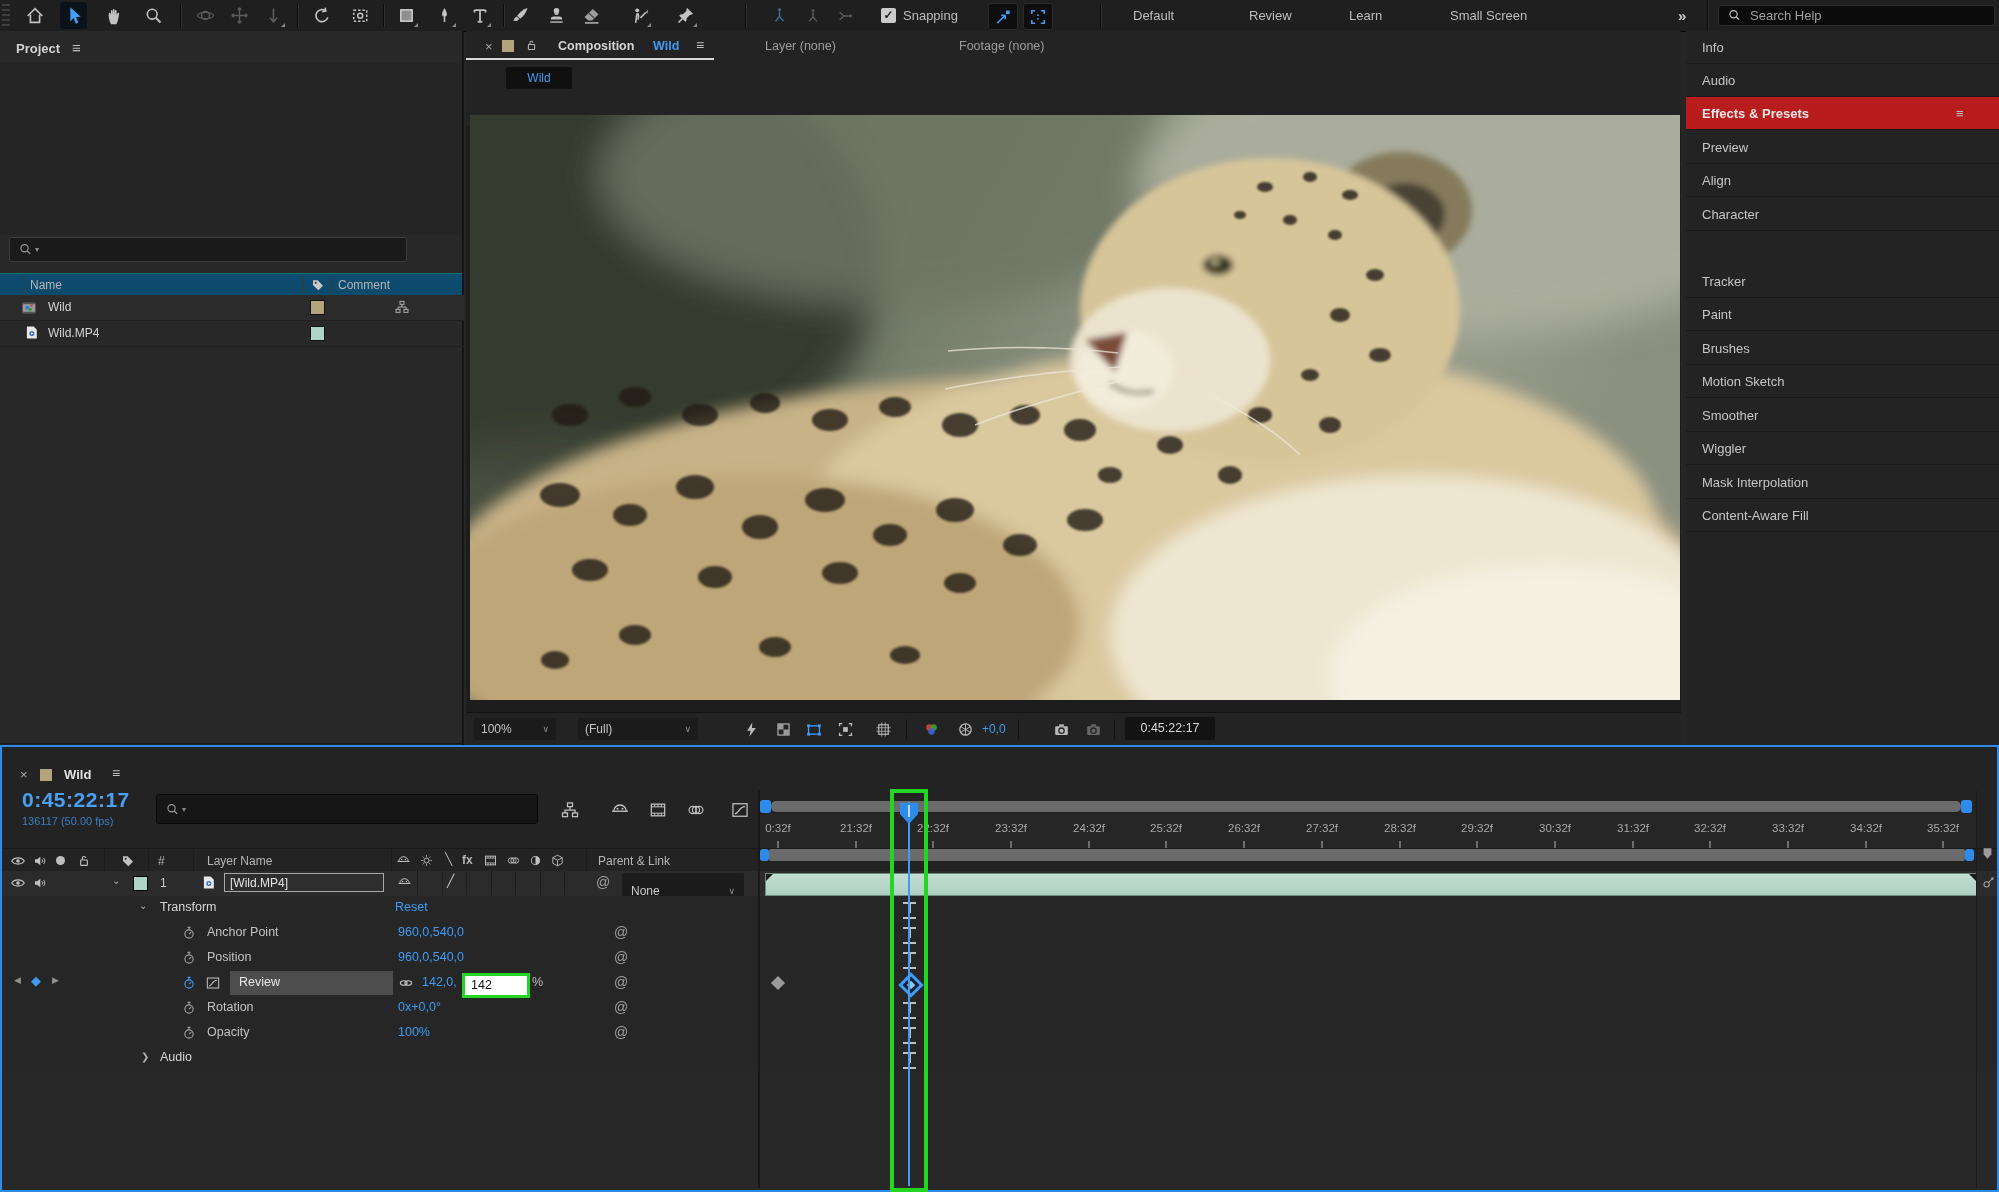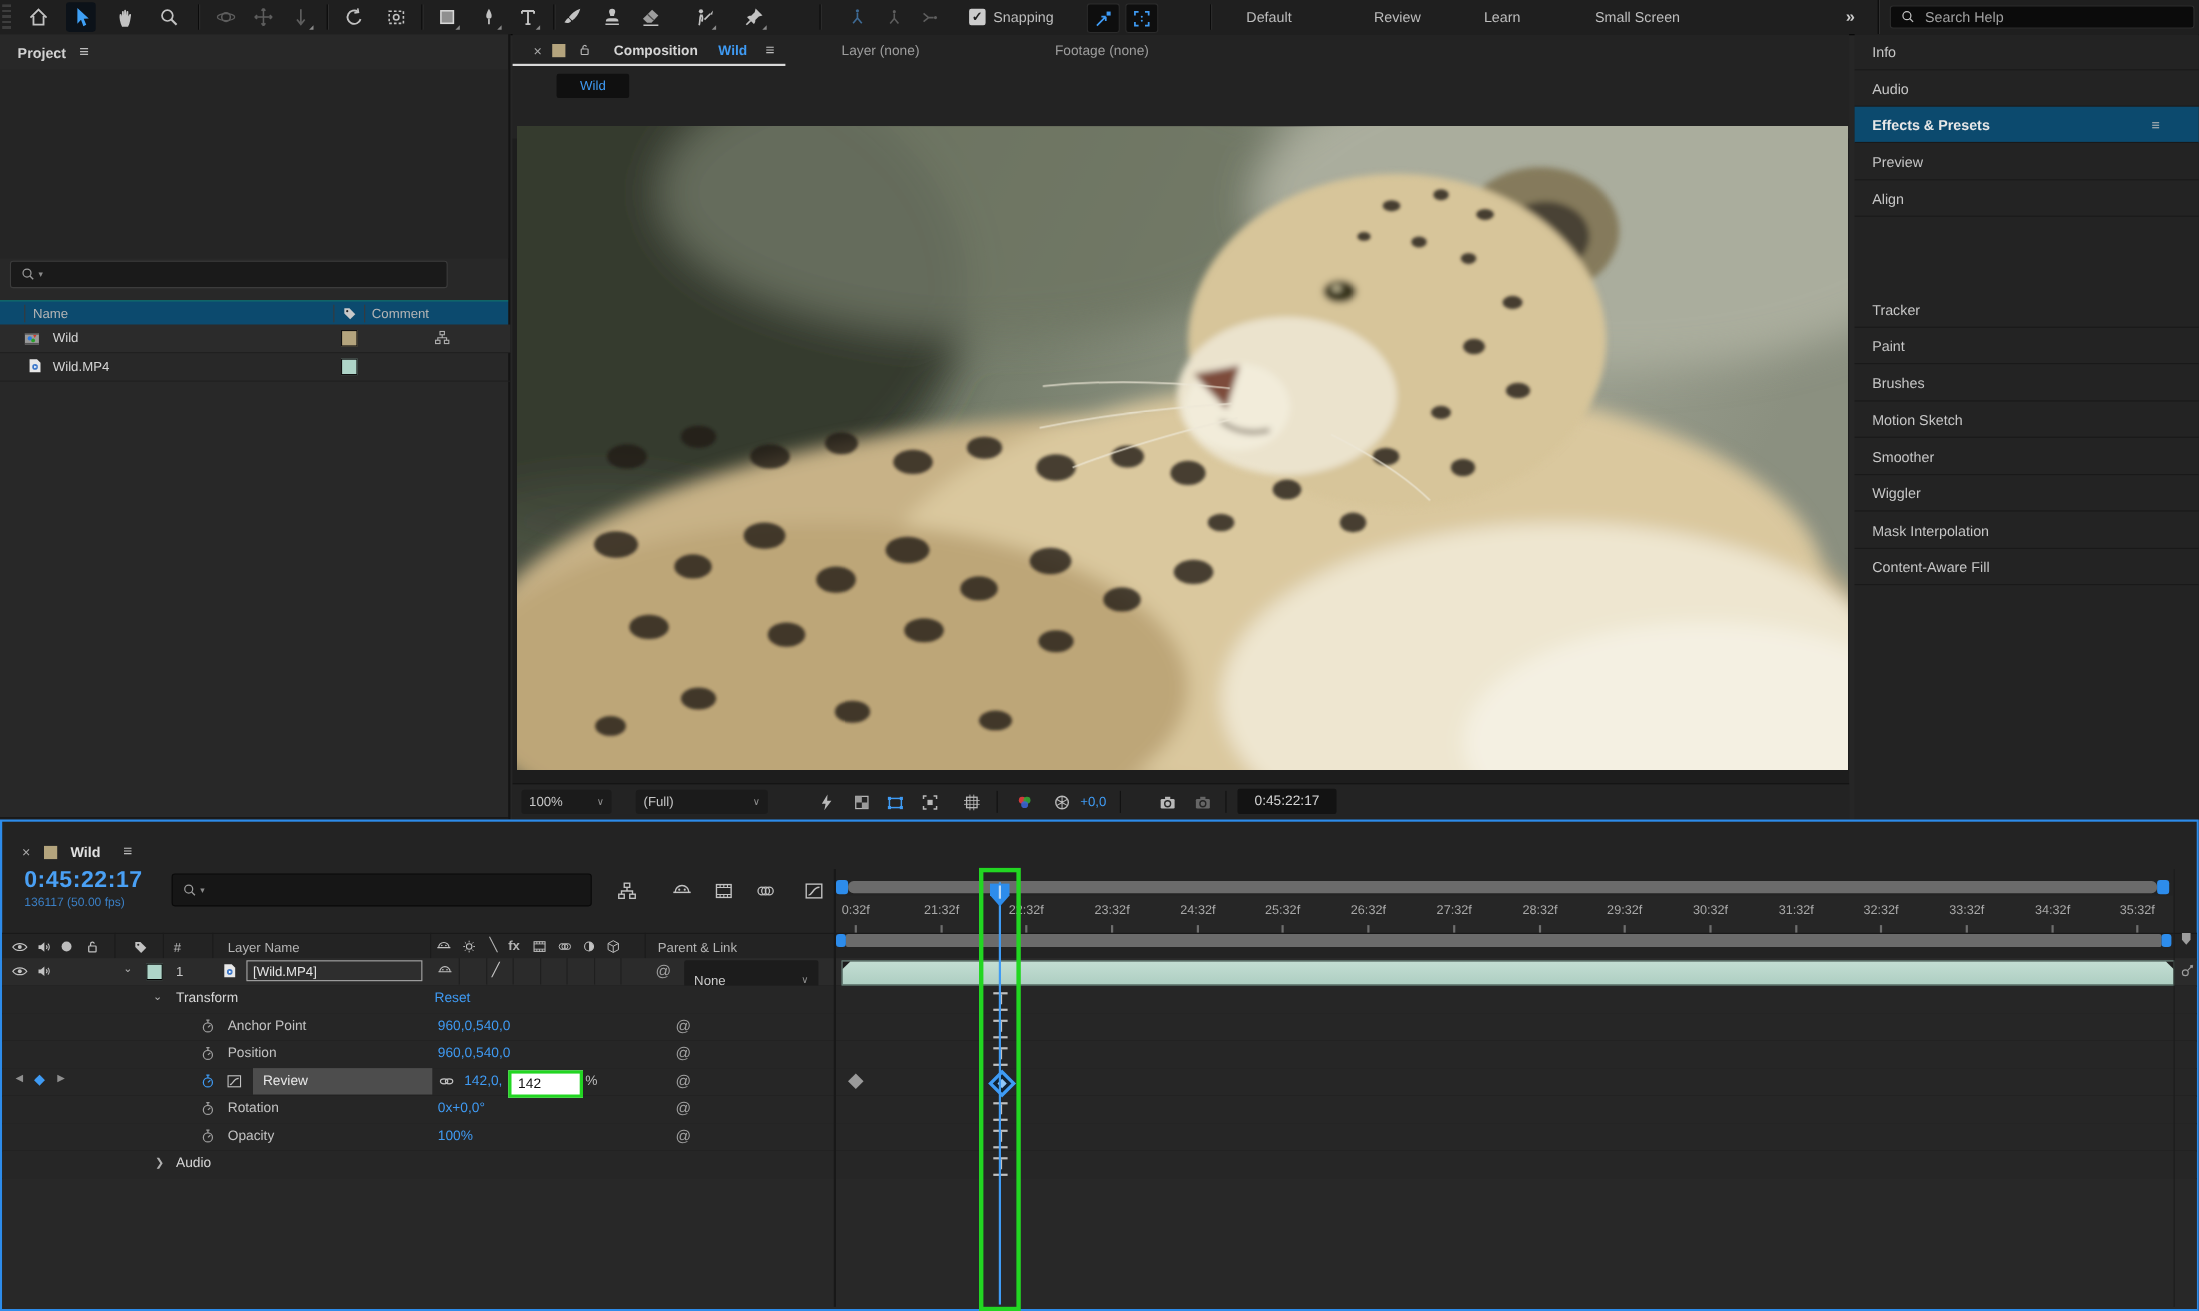--- a/index.html
+++ b/index.html
@@ -35,21 +35,21 @@
   .tabtxt{font-size:12.5px;color:#9d9d9d;}
   .chip{position:absolute;background:#101010;color:#3f9bf4;font-size:12px;display:flex;align-items:center;justify-content:center;border-radius:2px;}
   .viewer{position:absolute;left:466px;top:126px;width:1215px;height:586px;background:#1d1d1d;}
   .cbot{position:absolute;left:466px;top:712px;width:1215px;height:33px;background:#232323;border-top:1px solid #121212;}
   .dd{position:absolute;top:5px;height:22px;background:#1b1b1b;border-radius:3px;color:#c6c6c6;display:flex;align-items:center;justify-content:space-between;padding:0 7px;box-sizing:border-box;}
   .cbot .ic, .pbot .ic{color:#b9b9b9;}
   .tcbox{position:absolute;left:1125px;top:4px;width:90px;height:23px;background:#131313;border:1px sol1d #000;border-radius:2px;color:#d6d6d6;text-align:center;line-height:23px;font-size:12.5px;}
   
   .sidebar{position:absolute;left:1686px;top:31px;width:313px;height:714px;background:#232323;}
   .sbitem{position:absolute;left:0;width:313px;height:33px;line-height:33px;border-bottom:1px solid #191919;color:#c6c6c6;font-size:13px;padding-left:16px;box-sizing:border-box;}
-  .sbitem.active{background:#0c4a6e;color:#e8e8e8;font-weight:bold;}
+  .sbitem.active{background:#b91c1c;color:#e8e8e8;font-weight:bold;}
   
   .timeline{position:absolute;left:0;top:745px;width:1999px;height:447px;background:#232323;border:2px solid #2d8ceb;box-sizing:border-box;}
   .trow{position:absolute;left:2px;width:1995px;height:25px;background:#262626;border-bottom:1px solid #1d1d1d;}
   .tl-label{position:absolute;font-size:12.5px;color:#c2c2c2;white-space:nowrap;}
   .blue{color:#3f9bf4;}
   .stopwatch{position:absolute;width:16px;height:16px;color:#9f9f9f;}
   .pickwhip{position:absolute;font-size:14px;color:#9f9f9f;}
   .colline{position:absolute;top:848px;width:1px;height:48px;background:#1b1b1b;}
   .namebox{position:absolute;left:222px;top:2px;width:160px;height:19px;border:1px solid #a8a8a8;background:#2e2e2e;color:#e4e4e4;padding-left:5px;line-height:19px;font-size:12px;box-sizing:border-box;}
   .nonedd{position:absolute;left:620px;top:2px;width:122px;height:36px;background:#1c1c1c;border-radius:2px;color:#cccccc;display:flex;align-items:center;justify-content:space-between;padding:0 9px;box-sizing:border-box;}
@@ -641,20 +641,21 @@
     <div class="abs" style="left:648px;top:6px;width:1px;height:20px;background:#111"></div>
     <div class="tcbox" style="left:659px">0:45:22:17</div>
   </div>
 
   <div class="sidebar">
     <div class="sbitem" style="top:0">Info</div>
     <div class="sbitem" style="top:33px">Audio</div>
     <div class="sbitem active" style="top:66px"><span>Effects &amp; Presets</span><span class="abs" style="left:270px;top:0;font-weight:normal;color:#bdbdbd">≡</span></div>
     <div class="sbitem" style="top:100px">Preview</div>
     <div class="sbitem" style="top:133px">Align</div>
+    <div class="sbitem" style="top:167px">Character</div>
     <div class="sbitem" style="top:234px">Tracker</div>
     <div class="sbitem" style="top:267px">Paint</div>
     <div class="sbitem" style="top:301px">Brushes</div>
     <div class="sbitem" style="top:334px">Motion Sketch</div>
     <div class="sbitem" style="top:368px">Smoother</div>
     <div class="sbitem" style="top:401px">Wiggler</div>
     <div class="sbitem" style="top:435px">Mask Interpolation</div>
     <div class="sbitem" style="top:468px">Content-Aware Fill</div>
   </div>
 

